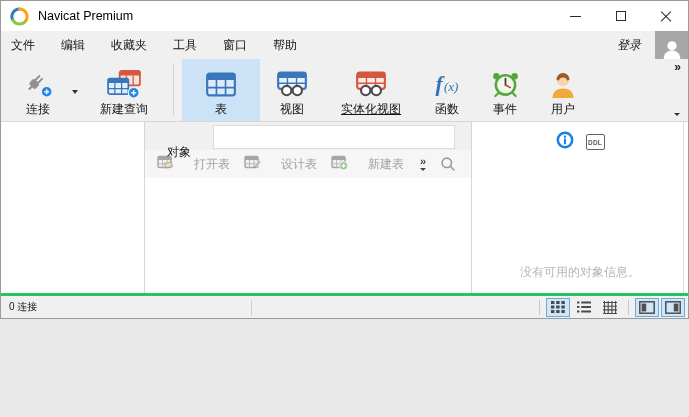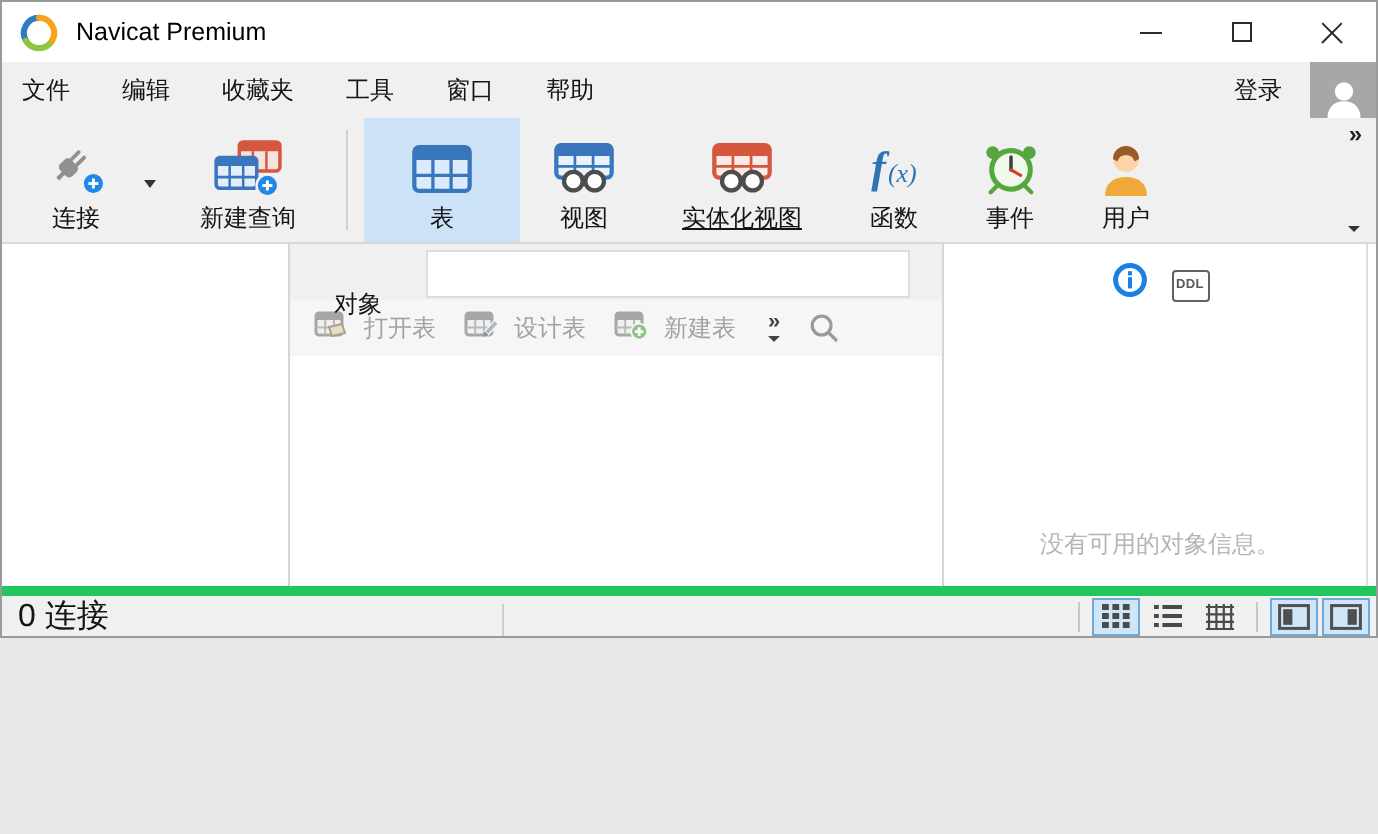--- a/index.html
+++ b/index.html
@@ -20,21 +20,21 @@
   .glyph-min{width:11px;height:1px;background:#2b2b2b;display:block;}
   .glyph-max{width:10px;height:10px;border:1px solid #2b2b2b;display:block;}
   .glyph-close{position:relative;width:12px;height:12px;display:block;}
   .glyph-close::before,.glyph-close::after{content:"";position:absolute;left:-1px;top:5.5px;width:14px;height:1.2px;background:#2b2b2b;}
   .glyph-close::before{transform:rotate(45deg);}
   .glyph-close::after{transform:rotate(-45deg);}
   
   .menubar{height:28px;background:var(--chrome_bg);display:flex;align-items:center;font-size:12px;flex:0 0 auto;}
   .menuitem{padding:0 13px;line-height:28px;}
   .menuitem:first-child{padding-left:10px;}
-  .menu-right{margin-left:auto;display:flex;align-items:center;}
+  .menu-right{margin-left:auto;display:flex;align-items:center;font-style:italic;}
   .login{padding:0 14px;line-height:28px;}
   .avatar{width:33px;height:28px;background:#a7a7a7;display:flex;align-items:flex-end;justify-content:center;overflow:hidden;}
   
   .toolbar{height:63px;background:var(--chrome_bg);border-bottom:1px solid #d8d8d8;display:flex;align-items:stretch;position:relative;flex:0 0 auto;}
   .tbtn{display:flex;flex-direction:column;align-items:center;justify-content:flex-end;padding-bottom:4px;cursor:default;}
   .tbtn .ticon{height:36px;display:flex;align-items:center;justify-content:center;}
   .tbtn .tlabel{font-size:12px;line-height:15px;white-space:nowrap;}
   .tbtn.selected{background:var(--selected_button_bg);}
   .tbtn-arrow{width:16px;display:flex;align-items:center;justify-content:center;}
   .dd-tri{width:0;height:0;border-left:3.5px solid transparent;border-right:3.5px solid transparent;border-top:4px solid #333;display:block;margin-top:4px;}
@@ -46,33 +46,33 @@
   .fx-f{font-size:22px;font-weight:bold;font-style:italic;}
   .fx-x{font-size:13px;font-style:italic;margin-left:1px;}
   
   .main{flex:1;display:flex;min-height:0;background:#fff;}
   .sidebar{width:144px;border-right:1px solid var(--border);background:#fff;}
   .middle{width:327px;border-right:1px solid var(--border);display:flex;flex-direction:column;background:#fff;}
   .tabrow{height:28px;background:var(--chrome_bg);position:relative;flex:0 0 auto;}
   .tab{position:absolute;left:22px;top:16px;line-height:28px;font-size:12px;cursor:default;}
   .tab-blank{position:absolute;left:68px;top:3px;width:242px;height:24px;background:#fff;border:1px solid #dcdcdc;}
   .actionbar{height:28px;background:#f6f6f6;display:flex;align-items:center;padding-left:5px;flex:0 0 auto;}
-  .abtn{display:flex;align-items:center;gap:8px;padding:0 7px;font-size:12px;color:var(--disabled_text);cursor:default;white-space:nowrap;}
+  .abtn{display:flex;align-items:center;gap:20px;padding:0 7px;font-size:12px;color:var(--disabled_text);cursor:default;white-space:nowrap;}
   .ab-more{display:flex;flex-direction:column;align-items:center;margin-left:9px;cursor:default;}
   .ab-more .chev{font-size:11px;font-weight:bold;color:#444;line-height:9px;}
   .ab-more .dd-tri{margin-top:2px;border-left-width:3px;border-right-width:3px;border-top-width:3.5px;border-top-color:#444;}
   .searchbtn{margin-left:14px;display:flex;cursor:default;}
   .objlist{flex:1;background:#fff;}
   .rightpane{flex:1;background:#fff;position:relative;}
   .info-icons{display:flex;justify-content:center;align-items:center;gap:12px;padding-top:9px;}
   .ddl{width:19px;height:16px;border:1.5px solid #5f6368;border-radius:2px;font-size:6.5px;font-weight:bold;color:#55585c;display:flex;align-items:center;justify-content:center;letter-spacing:.2px;cursor:default;}
   .empty-msg{position:absolute;top:142px;left:0;right:0;text-align:center;font-size:12px;color:var(--empty_text);}
   .rp-border{position:absolute;right:4px;top:0;bottom:0;width:1px;background:#dcdcdc;}
   
-  .statusbar{height:25px;background:var(--chrome_bg);border-top:5px solid #22c55e;display:flex;align-items:center;font-size:16px;position:relative;flex:0 0 auto;}
+  .statusbar{height:25px;background:var(--chrome_bg);border-top:3px solid #22c55e;display:flex;align-items:center;font-size:10px;position:relative;flex:0 0 auto;}
   .sb-text{margin-left:8px;}
   .sb-sep1{position:absolute;left:250px;top:4px;width:1px;height:16px;background:#cfcfcf;}
   .sb-icons{margin-left:auto;margin-right:3px;display:flex;align-items:center;gap:2px;}
   .sbi{width:24px;height:19px;display:flex;align-items:center;justify-content:center;border:1px solid transparent;cursor:default;}
   .sbi.selected{background:var(--status_selected_bg);border-color:var(--status_selected_border);}
   .sb-sep{width:1px;height:15px;background:#c8c8c8;margin:0 4px;}
 </style>
 </head>
 <body>
 

